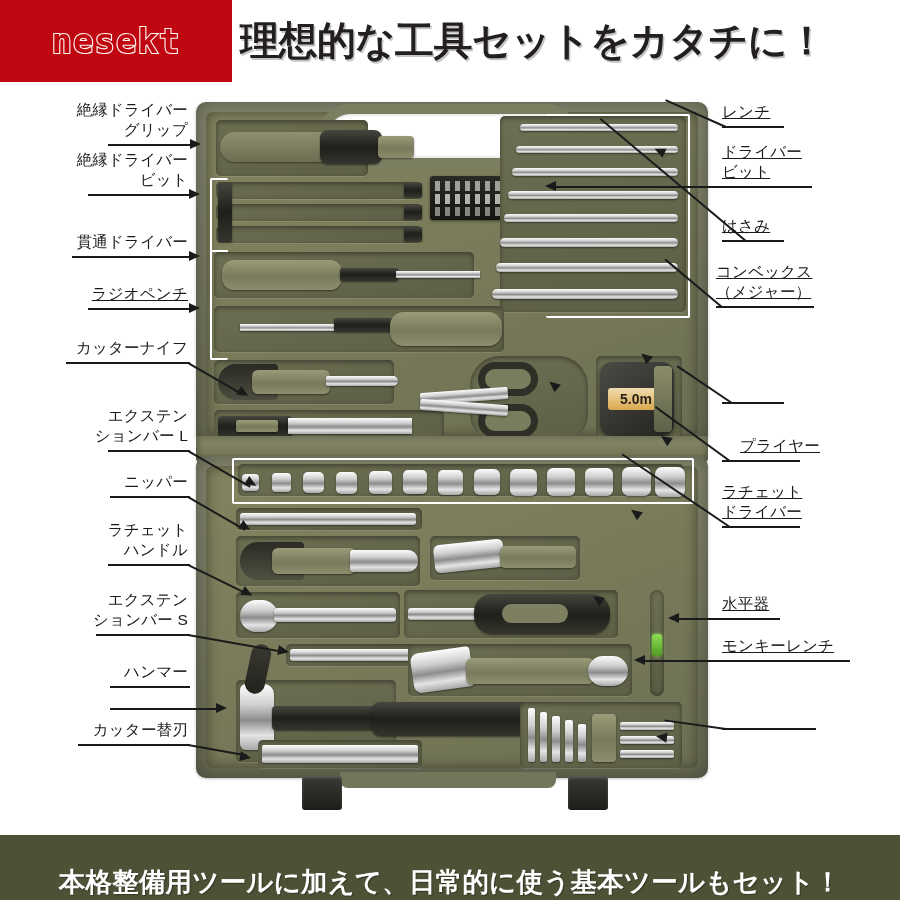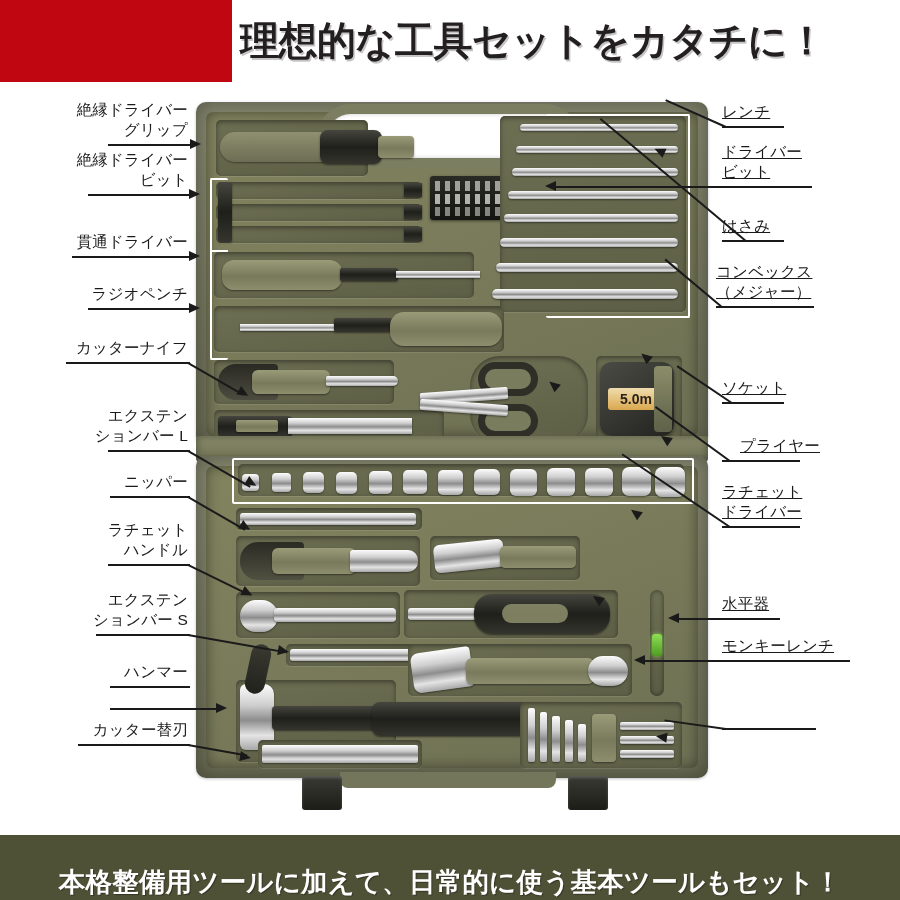--- a/index.html
+++ b/index.html
@@ -119,20 +119,21 @@
     text-shadow:1px 1px 1px rgba(0,0,0,0.35);
   }
 </style>
 </head>
 <body>
 
 <div id="page">
 
   <div class="header">
     <div class="logo-block"></div>
+    <div class="logo-text">nesekt</div>
     <div class="header-title">理想的な工具セットをカタチに！</div>
   </div>
 
   <div class="stage">
 
     <div class="case case-upper">
       <div class="case-rim"></div>
     </div>
     <div class="handle-slot"></div>
 
@@ -297,21 +298,21 @@
 ビット</div>
     <div class="rule" style="left:88px;top:110px;width:102px;"></div>
     <div class="lead" style="left:88px;top:110px;width:102px;"></div>
     <div class="arrow to-right" style="left:189px;top:105px;"></div>
 
     <div class="label right-al" style="left:28px;top:148px;width:160px;">貫通ドライバー</div>
     <div class="rule" style="left:72px;top:172px;width:118px;"></div>
     <div class="lead" style="left:72px;top:172px;width:118px;"></div>
     <div class="arrow to-right" style="left:189px;top:167px;"></div>
 
-    <div class="label right-al" style="left:28px;top:200px;width:160px;">ラジオペンチ</div>
+    <div class="label right-al" style="left:28px;top:200px;width:160px;text-decoration:underline;">ラジオペンチ</div>
     <div class="rule" style="left:88px;top:224px;width:102px;"></div>
     <div class="lead" style="left:88px;top:224px;width:102px;"></div>
     <div class="arrow to-right" style="left:189px;top:219px;"></div>
 
     <div class="label right-al" style="left:20px;top:254px;width:168px;">カッターナイフ</div>
     <div class="rule" style="left:66px;top:278px;width:124px;"></div>
     <div class="lead" style="left:188px;top:278px;width:64px;transform:rotate(30deg);"></div>
     <div class="arrow to-right" style="left:238px;top:304px;transform:rotate(30deg);"></div>
 
     <div class="label right-al" style="left:28px;top:322px;width:160px;">エクステン
@@ -362,21 +363,20 @@
     <div class="rule" style="left:722px;top:156px;width:62px;"></div>
     <div class="lead" style="left:556px;top:156px;width:190px;transform:rotate(40deg);transform-origin:100% 50%;"></div>
     <div class="arrow to-left" style="left:548px;top:296px;transform:rotate(40deg);"></div>
 
     <div class="label left-al" style="left:716px;top:178px;width:180px;">コンベックス
 （メジャー）</div>
     <div class="rule" style="left:716px;top:222px;width:98px;"></div>
     <div class="lead" style="left:648px;top:222px;width:74px;transform:rotate(40deg);transform-origin:100% 50%;"></div>
     <div class="arrow to-left" style="left:640px;top:268px;transform:rotate(40deg);"></div>
 
-    <div class="label left-al" style="left:722px;top:294px;width:170px;">ソケット</div>
     <div class="rule" style="left:722px;top:318px;width:62px;"></div>
     <div class="lead" style="left:666px;top:318px;width:66px;transform:rotate(34deg);transform-origin:100% 50%;"></div>
     <div class="arrow to-left" style="left:660px;top:350px;transform:rotate(34deg);"></div>
 
     <div class="label left-al" style="left:740px;top:352px;width:170px;">プライヤー</div>
     <div class="rule" style="left:722px;top:376px;width:78px;"></div>
     <div class="lead" style="left:638px;top:376px;width:92px;transform:rotate(36deg);transform-origin:100% 50%;"></div>
     <div class="arrow to-left" style="left:630px;top:424px;transform:rotate(36deg);"></div>
 
     <div class="label left-al" style="left:722px;top:398px;width:170px;">ラチェット

